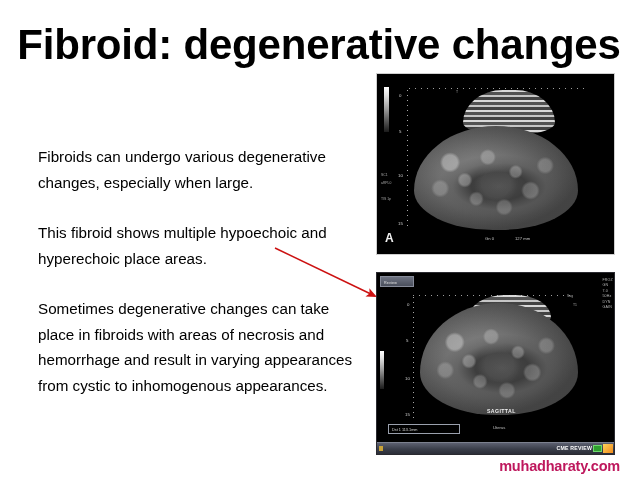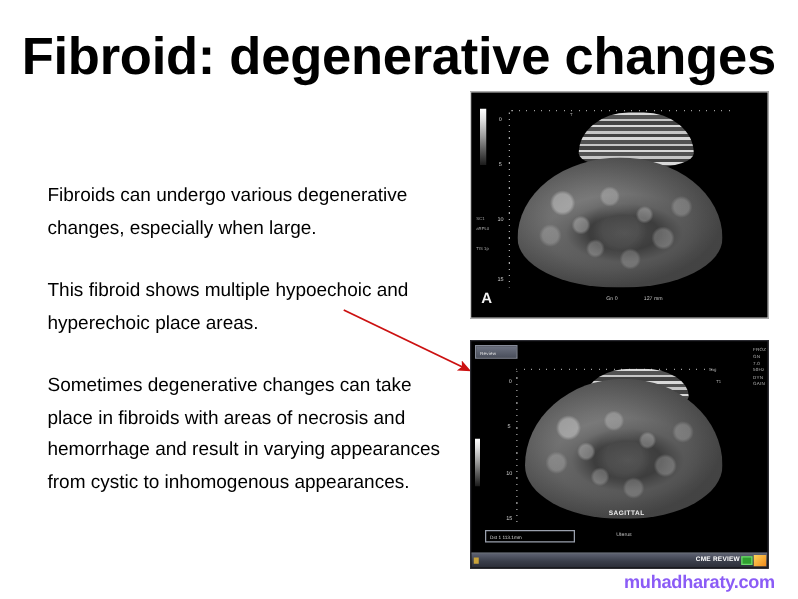--- a/index.html
+++ b/index.html
@@ -250,21 +250,21 @@
     letter-spacing: .2px;
   }
 
   
   .watermark {
     position: absolute;
     right: 18px;
     bottom: 5px;
     font-size: 14.5px;
     font-weight: 700;
-    color: #8b5cf6;
+    color: #be185d;
     letter-spacing: -0.2px;
   }
 </style>
 </head>
 <body>
 
 <div class="slide">
 
   <div class="slide-title">Fibroid: degenerative changes</div>
 

